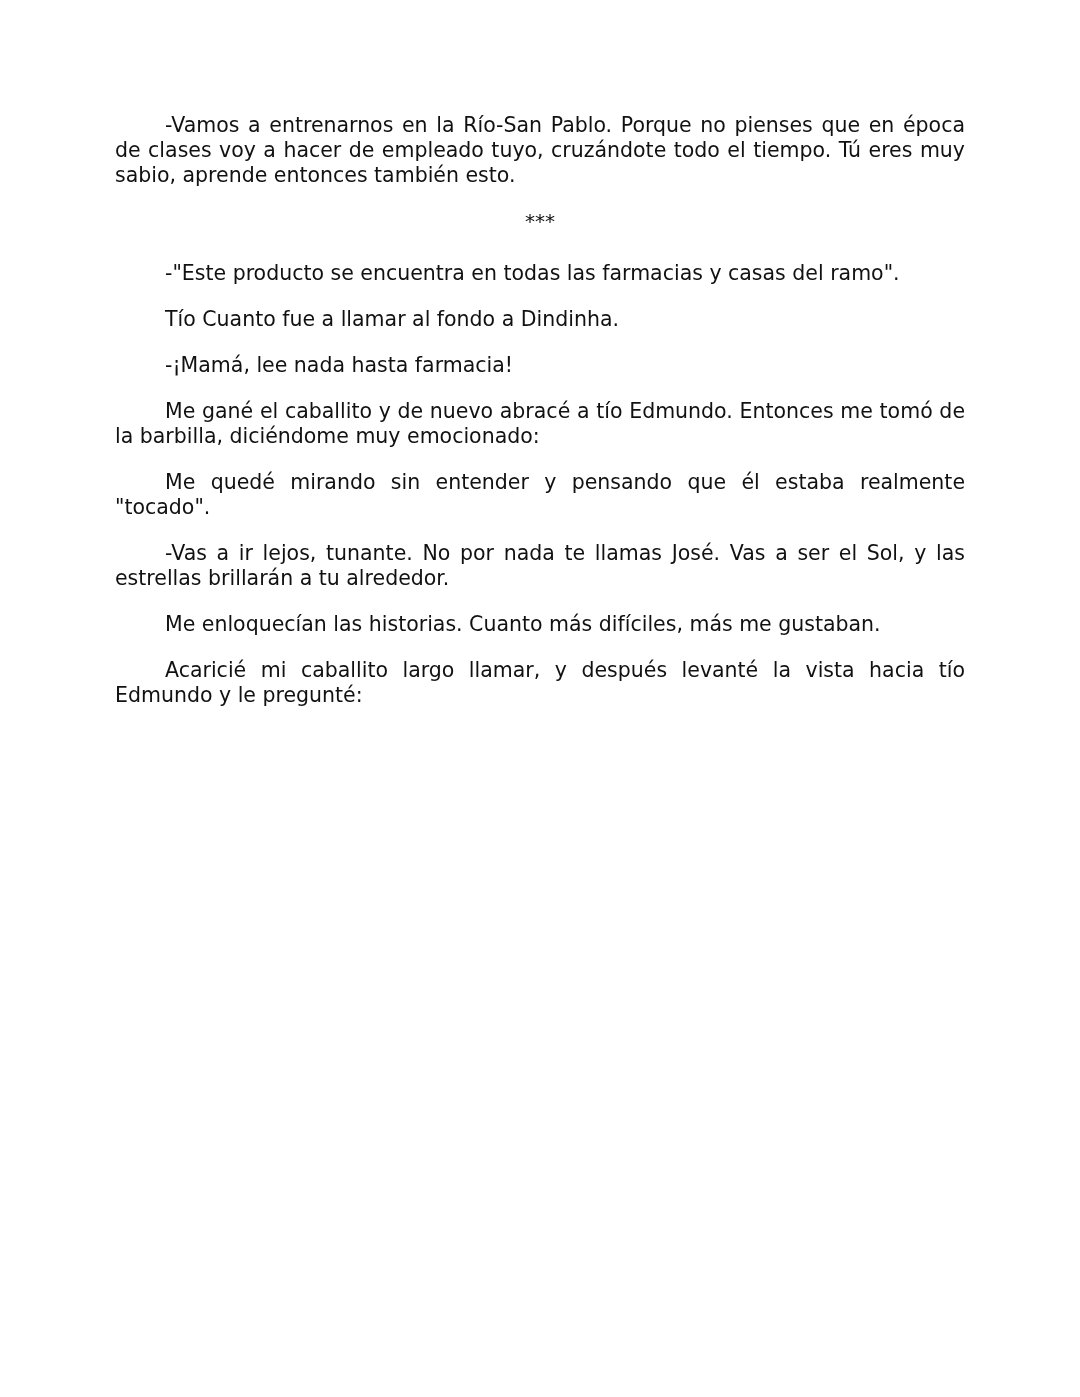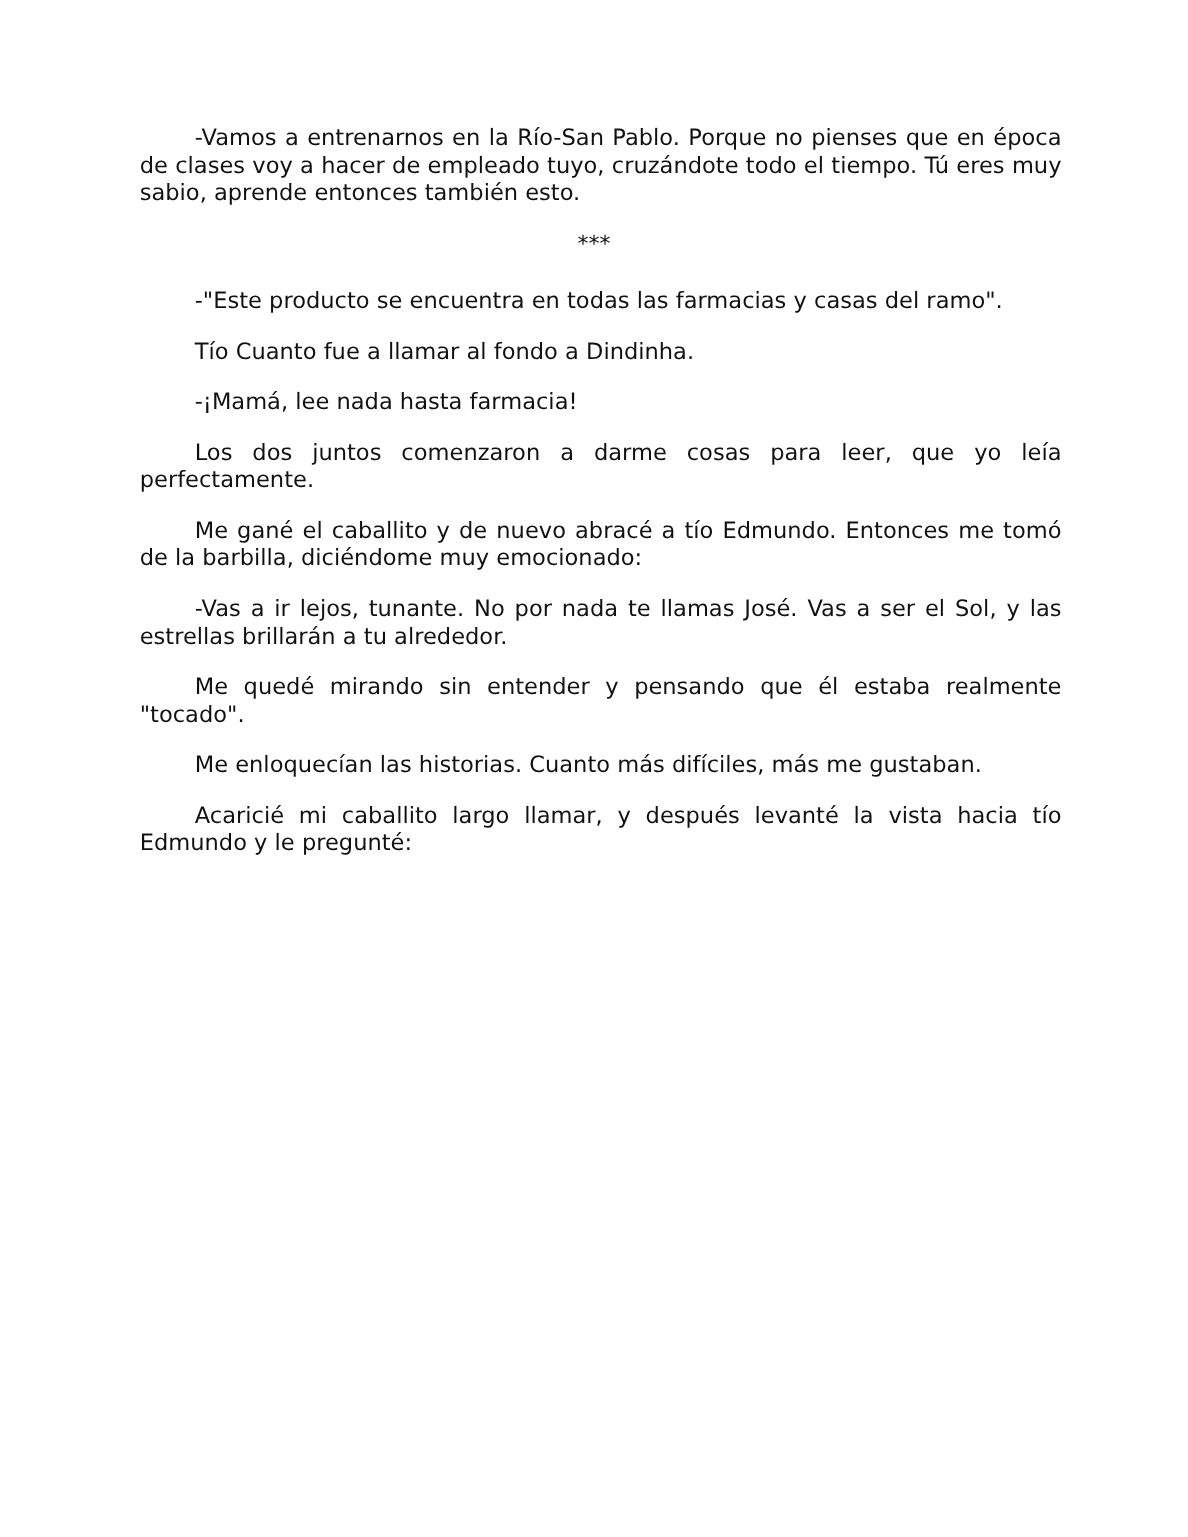--- a/index.html
+++ b/index.html
@@ -8,40 +8,39 @@
       position: absolute;
       left: 115px;
       top: 113px;
       width: 850px;
       font-family: "DejaVu Sans", sans-serif;
       font-size: 20.5px;
       line-height: 25px;
       color: #111111;
     }
     .para {
-      margin: 0 0 21px 12px;
+      margin: 0 0 21px 0;
       text-indent: 50px;
       text-align: justify;
       text-align-last: left;
     }
     .sep {
       margin: 7px 0 27px 0;
       text-align: center;
       font-size: 20px;
       letter-spacing: 0;
     }
   </style>
 </head>
 <body>
 
 <div class="page">
   <p class="para">-Vamos a entrenarnos en la Río-San Pablo. Porque no pienses que en época de clases voy a hacer de empleado tuyo, cruzándote todo el tiempo. Tú eres muy sabio, aprende entonces también esto.</p>
   <div class="sep">***</div>
   <p class="para">-"Este producto se encuentra en todas las farmacias y casas del ramo".</p>
   <p class="para">Tío Cuanto fue a llamar al fondo a Dindinha.</p>
   <p class="para">-¡Mamá, lee nada hasta farmacia!</p>
-  <p class="para">Los dos juntos comenzaron a darme cosas para leer, que yo leía perfectamente.</p>
   <p class="para">Me gané el caballito y de nuevo abracé a tío Edmundo. Entonces me tomó de la barbilla, diciéndome muy emocionado:</p>
+  <p class="para">Me quedé mirando sin entender y pensando que él estaba realmente "tocado".</p>
   <p class="para">-Vas a ir lejos, tunante. No por nada te llamas José. Vas a ser el Sol, y las estrellas brillarán a tu alrededor.</p>
-  <p class="para">Me quedé mirando sin entender y pensando que él estaba realmente "tocado".</p>
   <p class="para">Me enloquecían las historias. Cuanto más difíciles, más me gustaban.</p>
   <p class="para">Acaricié mi caballito largo llamar, y después levanté la vista hacia tío Edmundo y le pregunté:</p>
 </div>
 
 </body></html>

